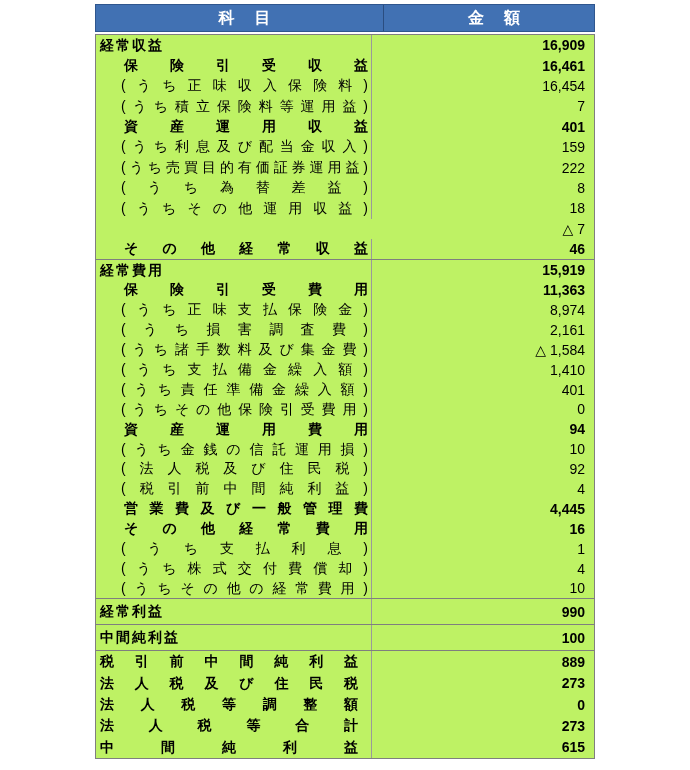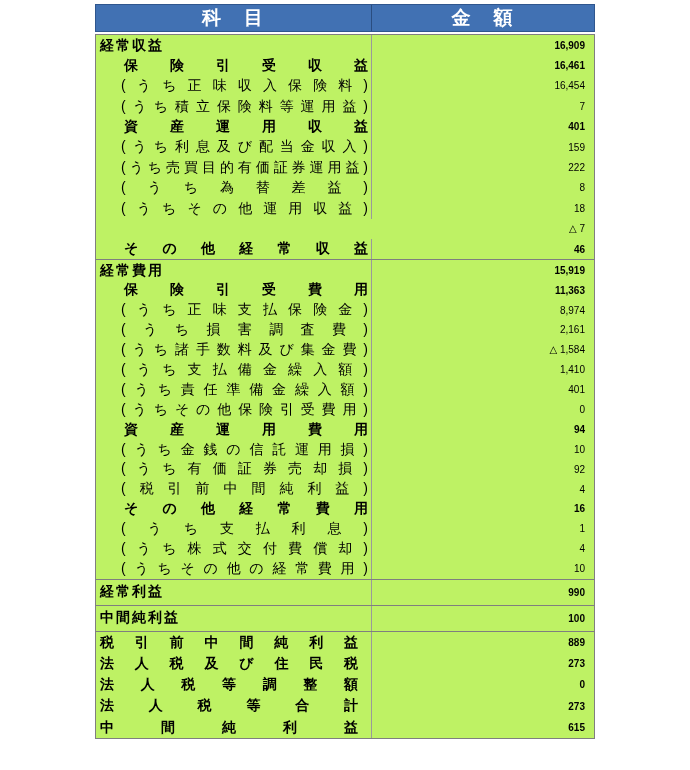--- a/index.html
+++ b/index.html
@@ -11,23 +11,24 @@
   }
   .tbl { width:500px; margin:4px auto 0 auto; }
 
   
   .thead {
     display:flex; height:28px;
     background:var(--header-bg,#4171b3);
     border:1px solid #2f568e;
   }
   .th {
-    color:#fff; font-weight:700; font-size:19px;
+    color:#fff; font-weight:700; font-size:16px;
     display:flex; align-items:center; justify-content:center;
     letter-spacing:2px;
+    margin-left:12px;
   }
   .th-item  { width:276px; border-right:1px solid #2a4d80; }
   .th-amount{ flex:1; }
 
   
   .tbody { border:1px solid #7f7f7f; margin-top:2px; background:#bef264; }
   .section { border-top:1px solid #7f7f7f; }
   .section:first-child { border-top:none; }
 
   .row { display:flex; align-items:stretch; }
@@ -35,21 +36,21 @@
   .s1 .row { height:19.9px; }
   .s2 .row, .s3 .row { height:25px; }
   .s4 .row { height:21.3px; }
 
   .cell-label {
     width:276px; border-right:1px solid #9a9a9a;
     display:flex; align-items:center; overflow:hidden;
   }
   .cell-value {
     flex:1; display:flex; align-items:center; justify-content:flex-end;
-    padding-right:9px; font-size:10px;
+    padding-right:9px; font-size:14px;
   }
   .cell-value.vb { font-weight:700; }
 
   .lbl { font-size:14px; line-height:1.1; }
   
   .lbl.l0 { padding-left:4px; font-weight:700; letter-spacing:2px; white-space:nowrap; }
   
   .lbl.l1 {
     display:block; flex:1; margin-left:28px; margin-right:3px;
     font-weight:700; text-align:justify; text-align-last:justify;
@@ -195,29 +196,35 @@
           <div class="cell-value vb">94</div>
         </div>
         <div class="row">
           <div class="cell-label">
             <span class="lbl l2">(うち金銭の信託運用損)</span>
           </div>
           <div class="cell-value">10</div>
         </div>
         <div class="row">
           <div class="cell-label">
-            <span class="lbl l2">(うち有価証券売却損)</span>
+            <span class="lbl l2">(法人税及び住民税)</span>
           </div>
           <div class="cell-value">92</div>
         </div>
         <div class="row">
           <div class="cell-label">
             <span class="lbl l2">(税引前中間純利益)</span>
           </div>
           <div class="cell-value">4</div>
+        </div>
+        <div class="row">
+          <div class="cell-label">
+            <span class="lbl l1">営業費及び一般管理費</span>
+          </div>
+          <div class="cell-value vb">4,445</div>
         </div>
         <div class="row">
           <div class="cell-label">
             <span class="lbl l1">その他経常費用</span>
           </div>
           <div class="cell-value vb">16</div>
         </div>
         <div class="row">
           <div class="cell-label">
             <span class="lbl l2">(うち支払利息)</span>

